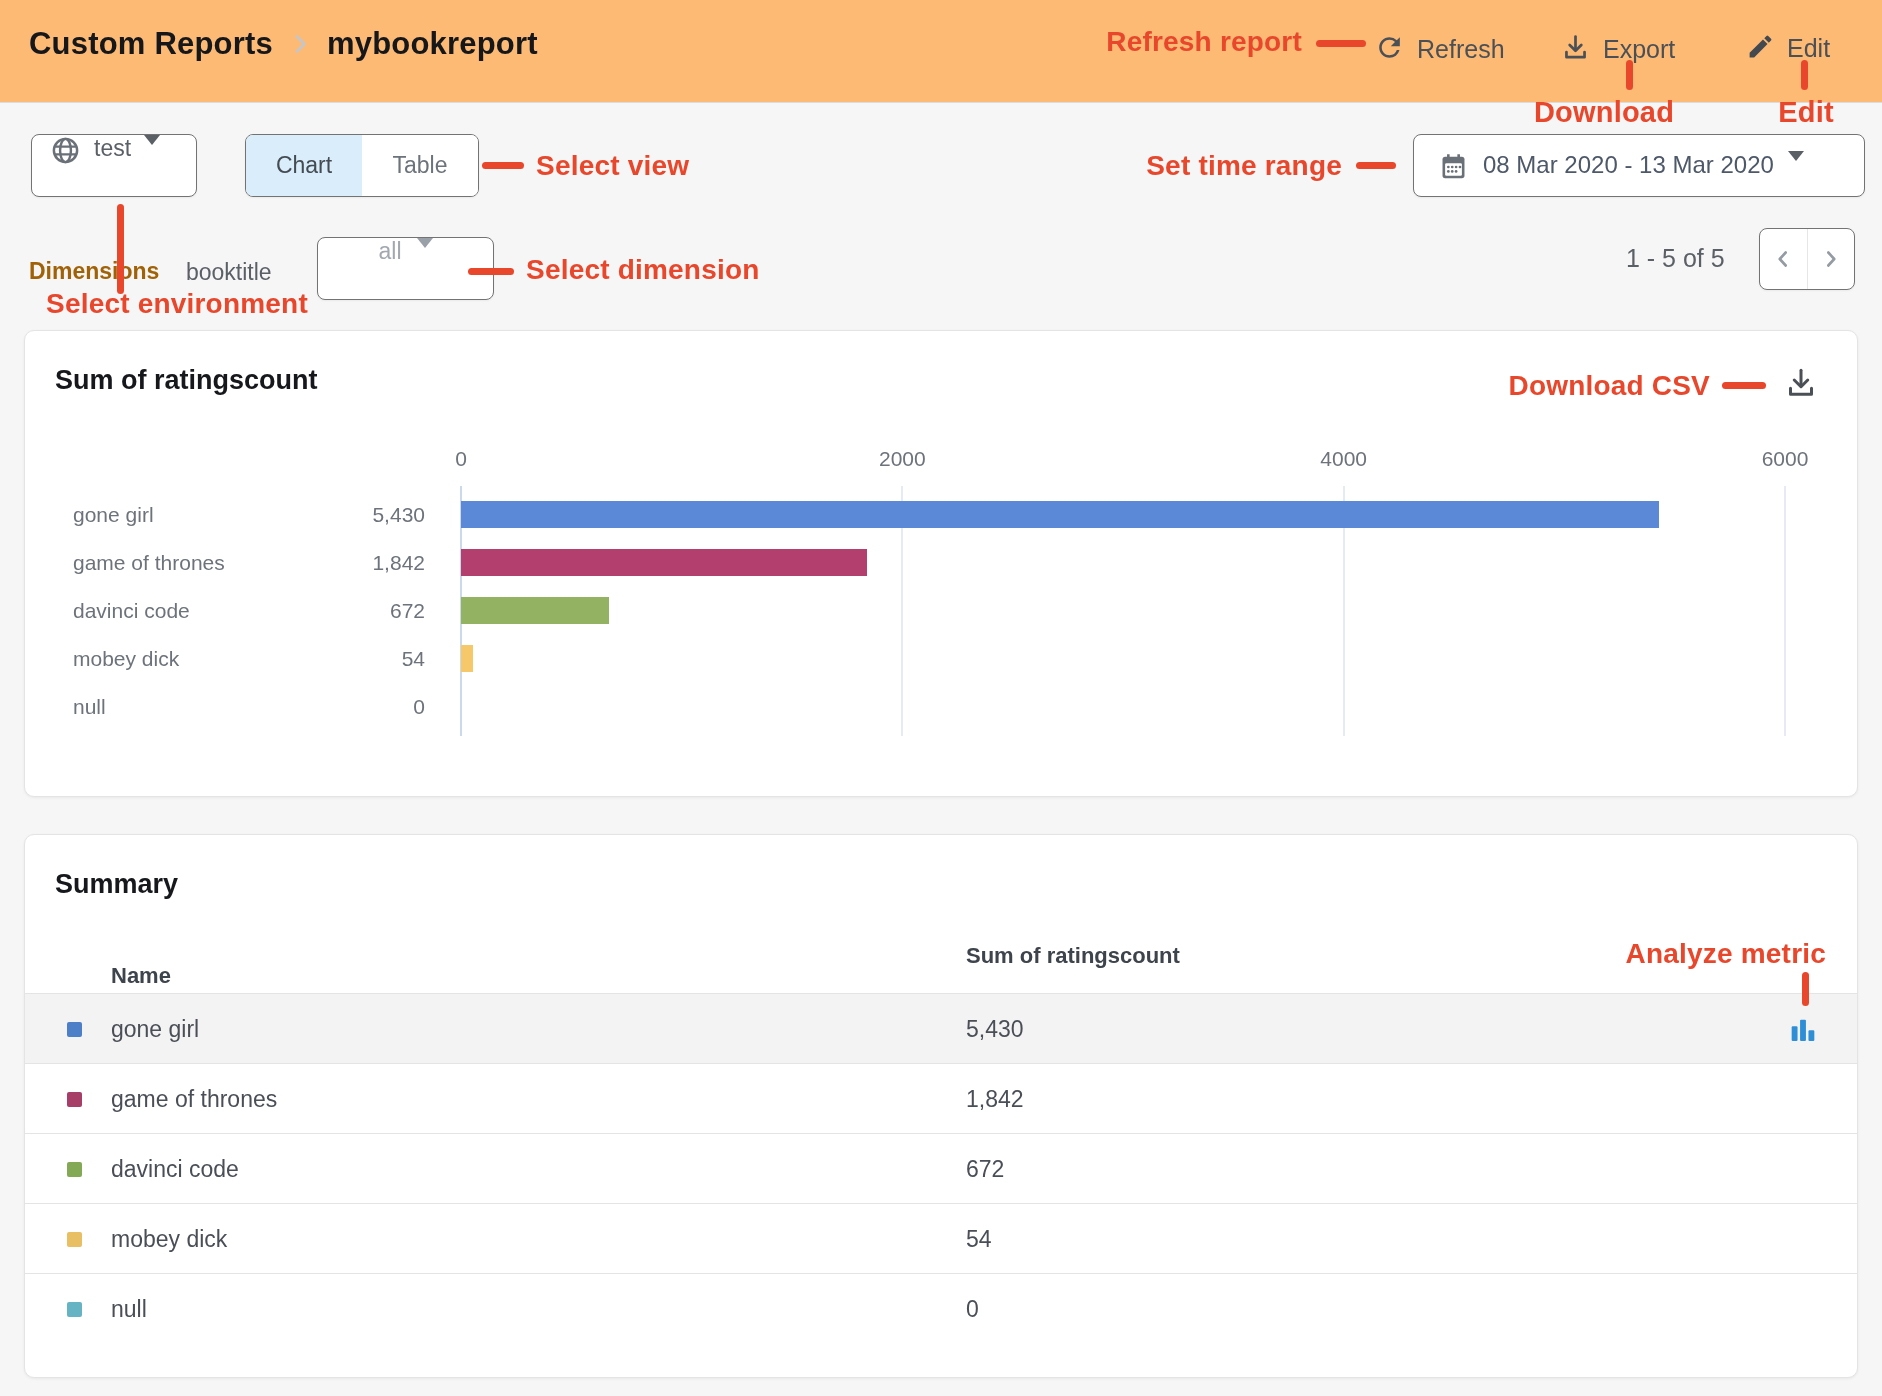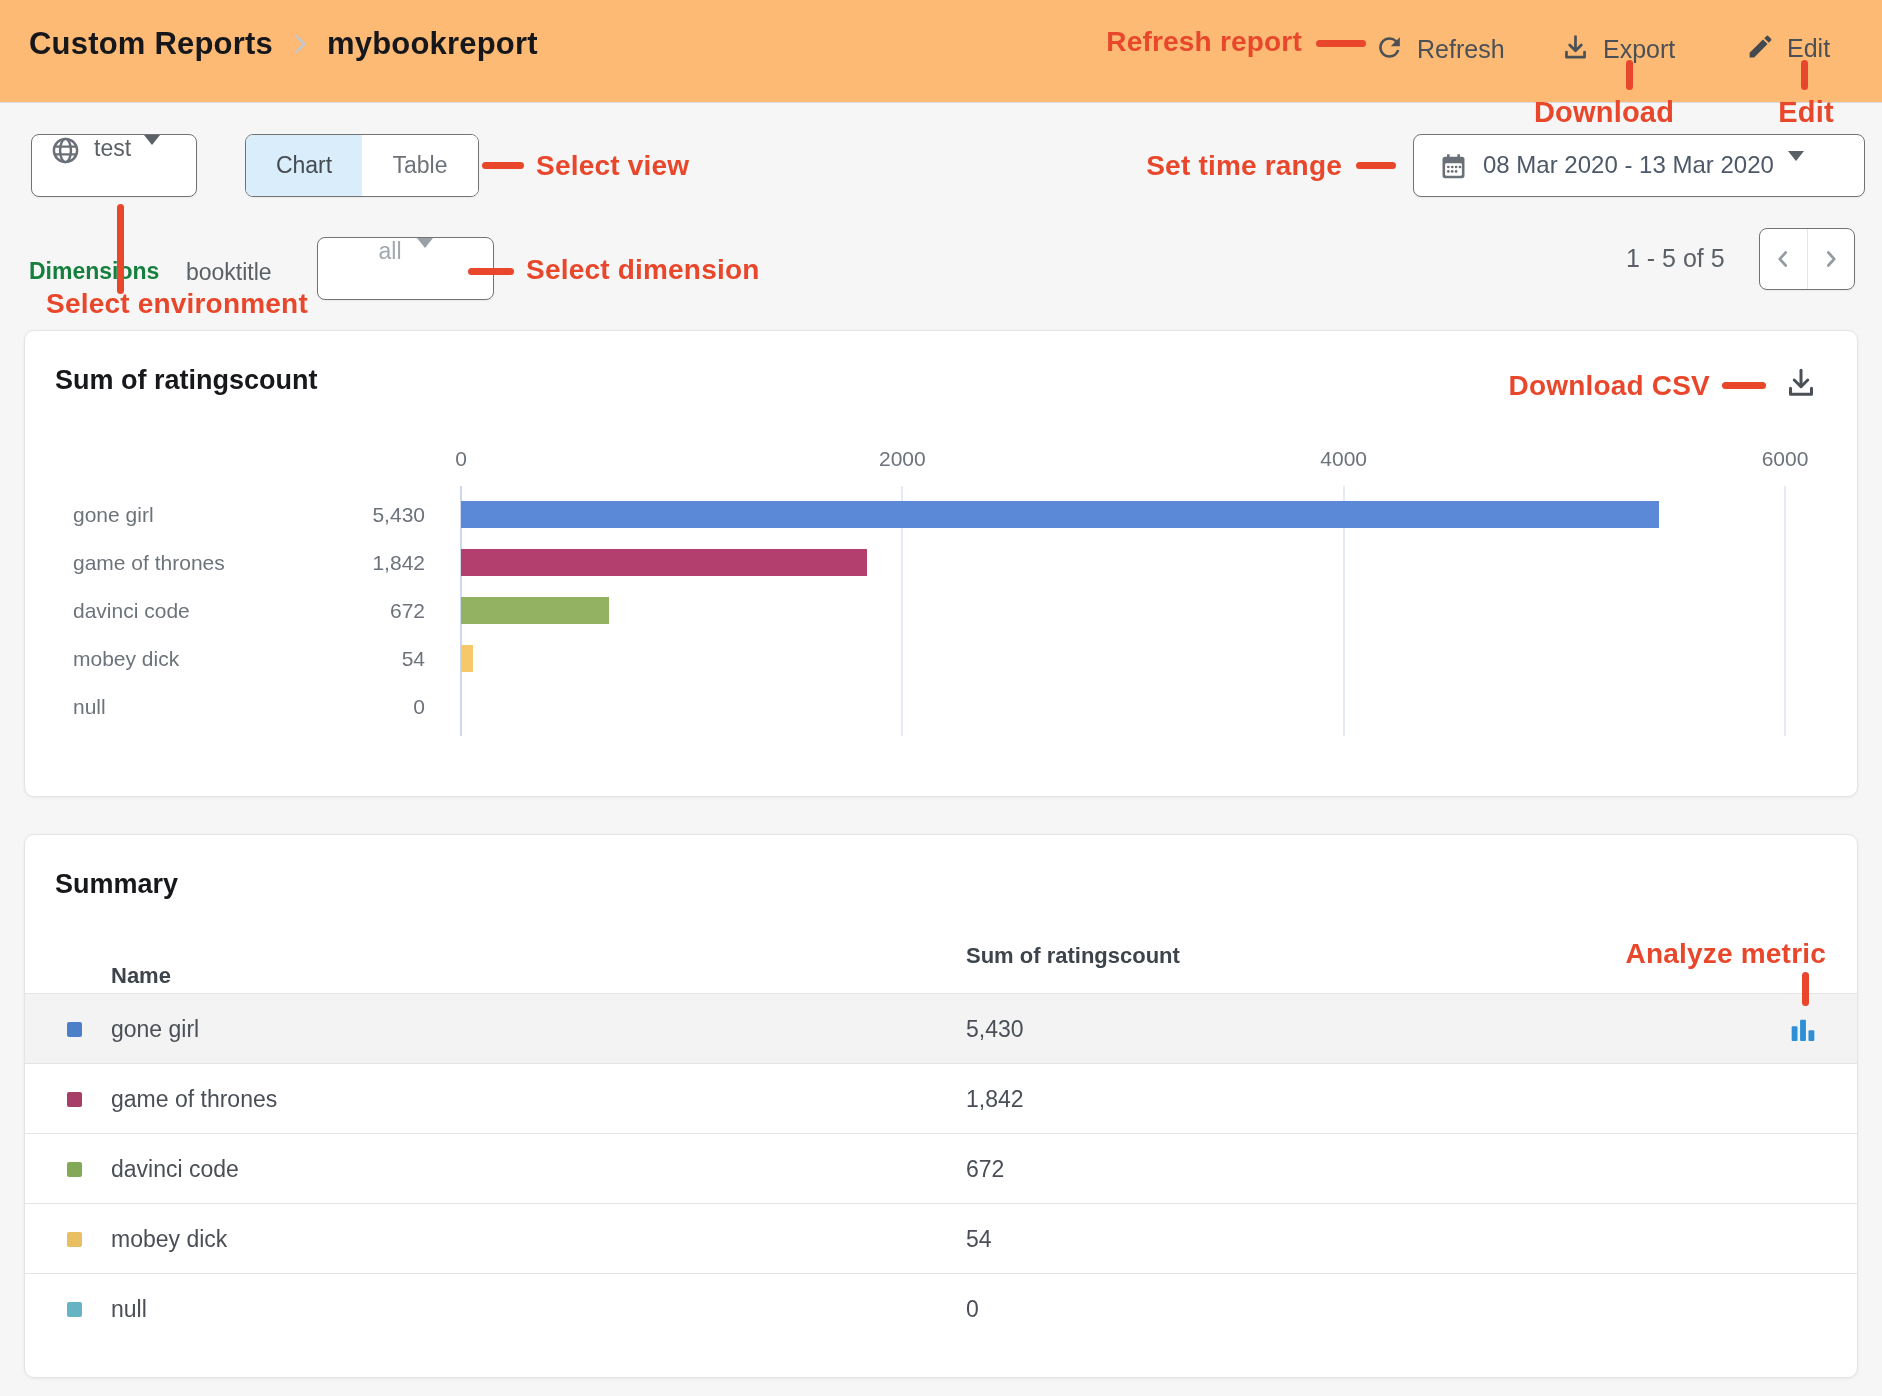--- a/index.html
+++ b/index.html
@@ -26,21 +26,21 @@
   .env-select .lbl { font-size:23px; color:#5b6066; }
   .view-toggle { left:238px; top:134px; width:234px; height:63px; padding:0; overflow:hidden; }
   .view-tab { width:117px; height:100%; display:flex; align-items:center; justify-content:center; font-size:23px; color:#6d737b; background:#fff; cursor:pointer; }
   .view-tab.active { background:#d9edfb; color:#454b52; }
   .date-picker { left:1406px; top:134px; width:452px; height:63px; padding:16px 24px; gap:14px; cursor:pointer; }
   .date-picker .lbl { font-size:24px; color:#4d5868; }
   .caret { width:0; height:0; border-left:8px solid transparent; border-right:8px solid transparent; border-top:10px solid #5b6066; }
   .caret.light { border-top-color:#9aa0a8; }
 
   
-  .dims-label { position:absolute; left:29px; top:258px; font-size:23px; font-weight:bold; color:#15803d; }
+  .dims-label { position:absolute; left:29px; top:258px; font-size:23px; font-weight:bold; color:#a16207; }
   .dims-name  { position:absolute; left:186px; top:259px; font-size:23px; color:#5b6066; }
   .all-select { left:310px; top:237px; width:177px; height:63px; justify-content:center; gap:15px; cursor:pointer; }
   .all-select .lbl { font-size:23px; color:#a2a8af; }
   .pag-label { position:absolute; left:1626px; top:244px; font-size:25px; color:#5b6066; }
   .pager { left:1752px; top:228px; width:96px; height:62px; padding:0; overflow:hidden; }
   .pager .pbtn { width:48px; height:100%; display:flex; align-items:center; justify-content:center; cursor:pointer; }
   .pager .pbtn + .pbtn { border-left:1px solid #e6e6e6; }
 
   
   .card { position:absolute; background:#fff; border:1px solid #e4e4e4; border-radius:10px; box-shadow:0 1px 3px rgba(0,0,0,.06);padding-left:43px; }

